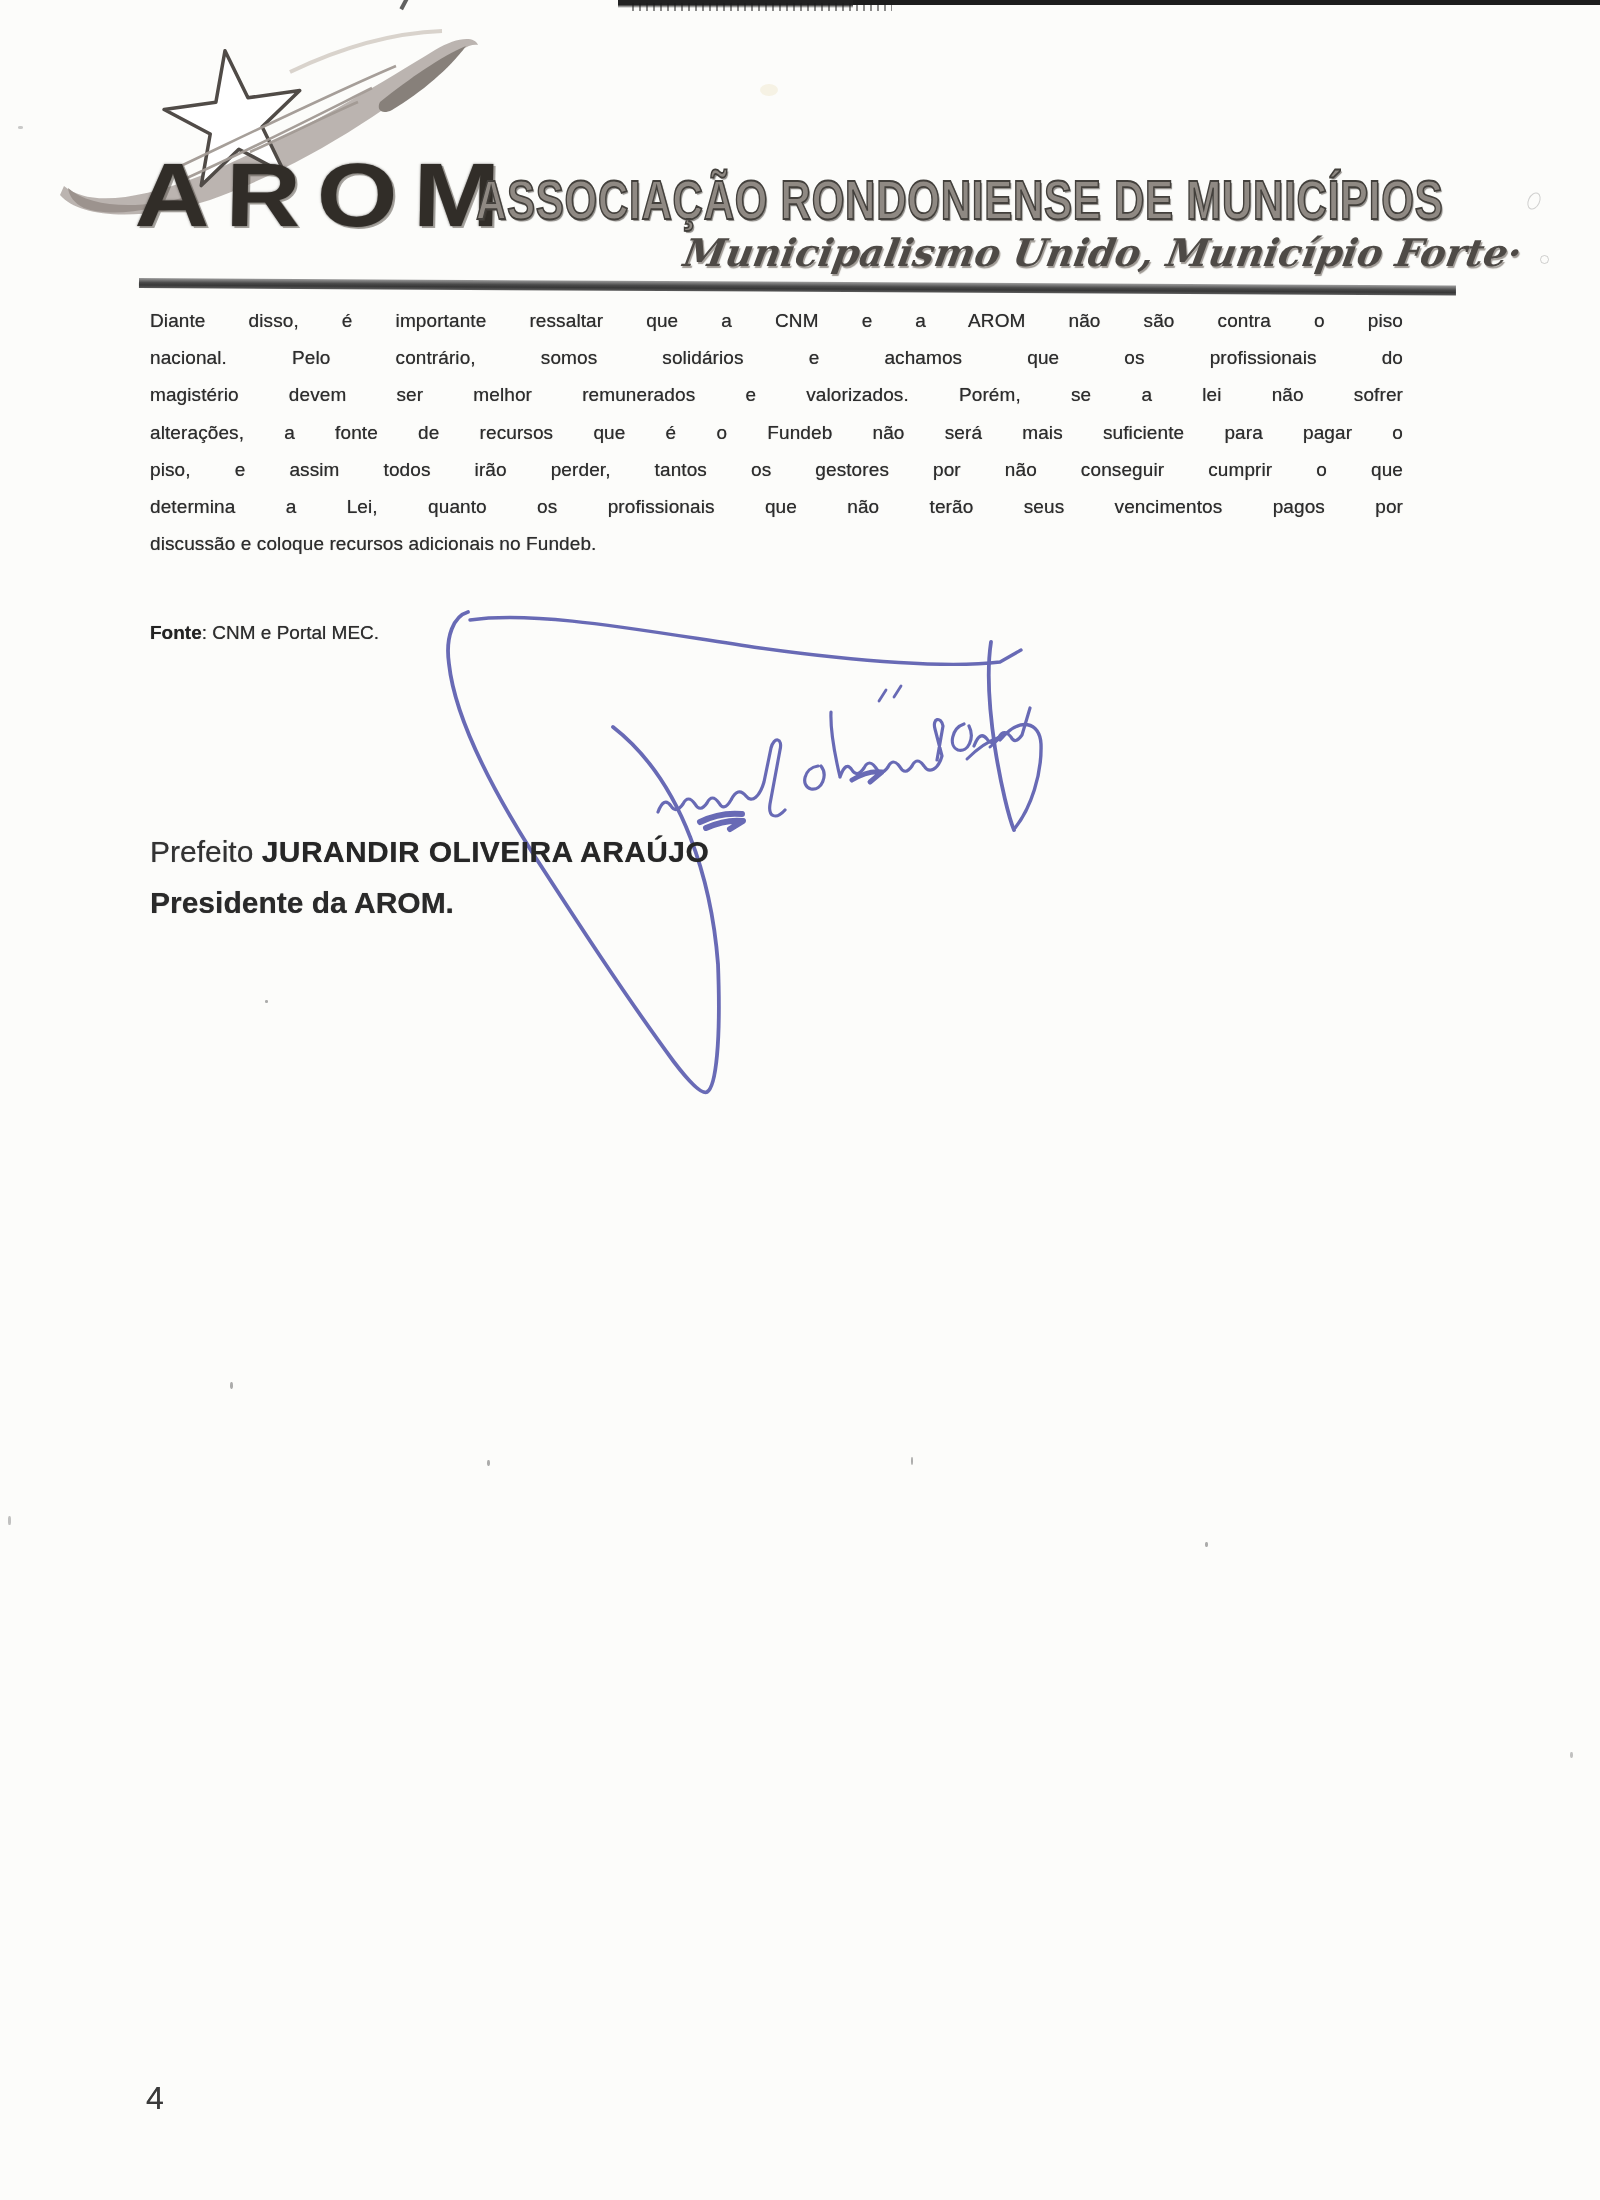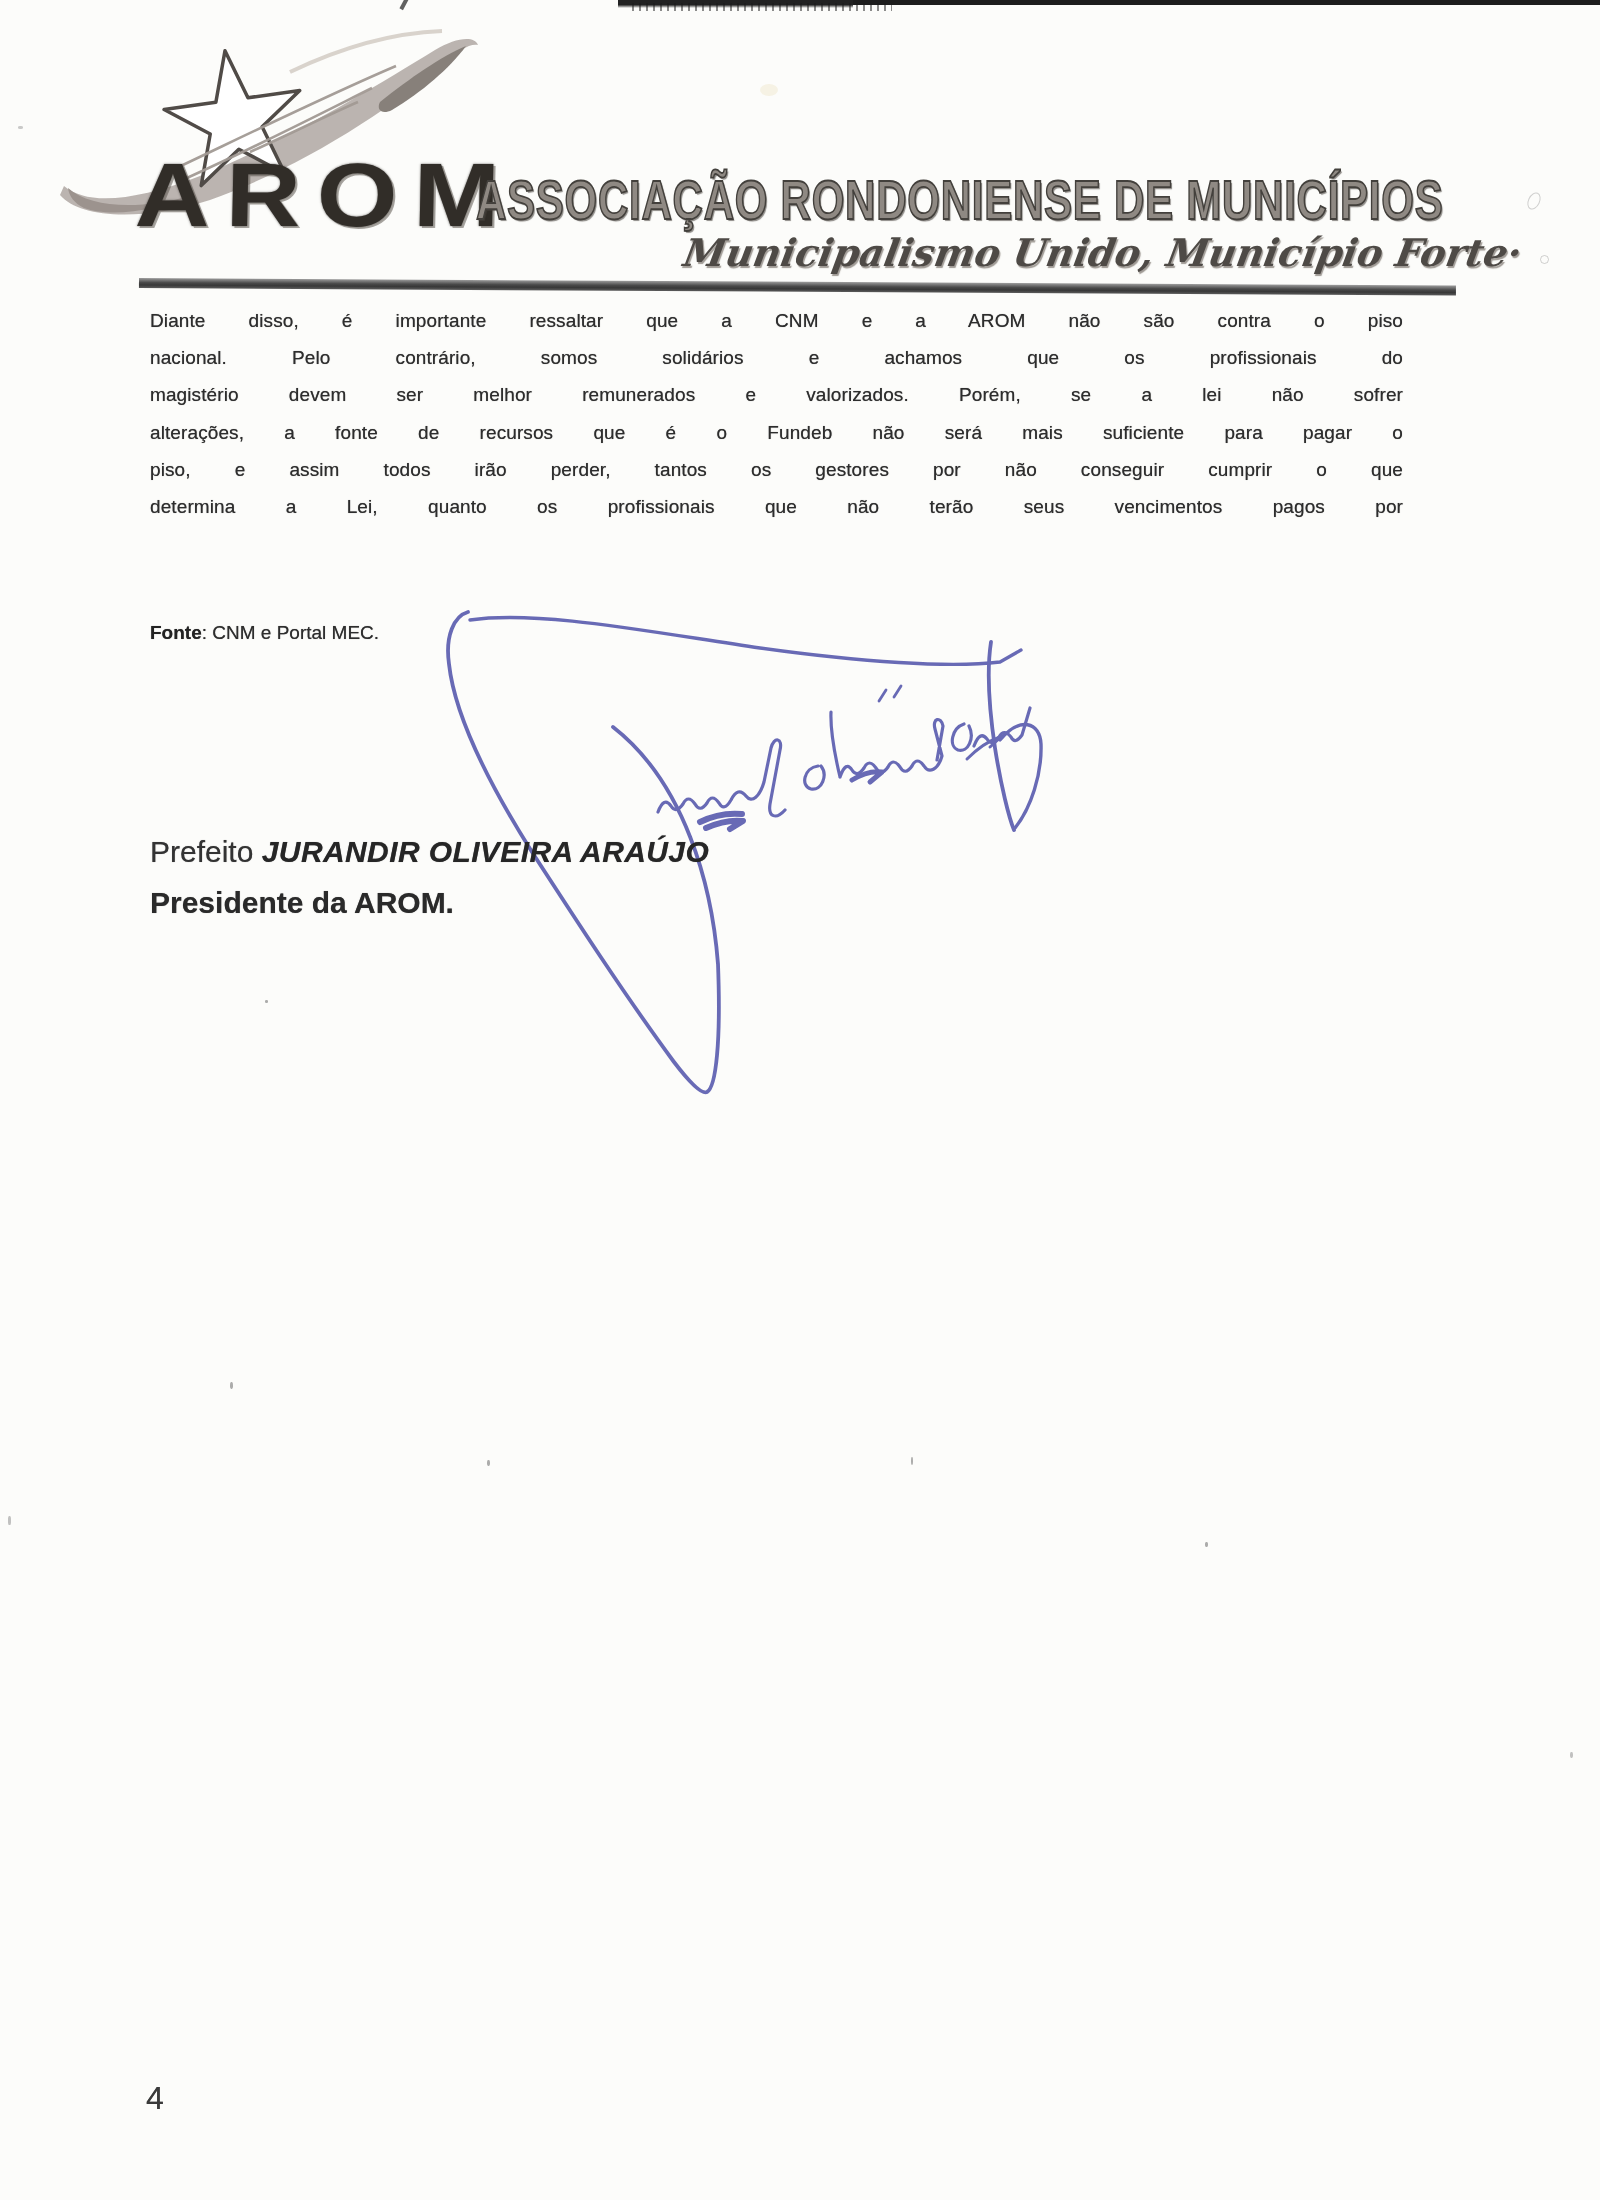--- a/index.html
+++ b/index.html
@@ -49,21 +49,21 @@
   .bodytext{left:150px;top:302px;width:1253px;font-size:19px;line-height:37.2px;
     color:#2d2d2d;text-shadow:0 0 .7px rgba(45,45,45,.75);letter-spacing:.1px;}
   .jline{text-align:justify;text-align-last:justify;height:37.2px;overflow:visible;}
   .jline.last{text-align-last:left;}
   .fonte{left:150px;top:614px;font-size:19px;line-height:37px;color:#2d2d2d;
     text-shadow:0 0 .7px rgba(45,45,45,.75);}
   .fonte b{color:#222;}
   
   .signer-line{left:150px;top:833px;font-size:30px;line-height:38px;color:#333;
     text-shadow:0 0 .7px rgba(45,45,45,.7);white-space:nowrap;}
-  .signer-line b{color:#262626;letter-spacing:.4px;font-style:italic;}
+  .signer-line b{color:#262626;letter-spacing:.4px;}
   .signer-title{left:150px;top:884px;font-size:30px;line-height:38px;font-weight:bold;color:#2a2a2a;
     text-shadow:0 0 .7px rgba(45,45,45,.7);white-space:nowrap;}
   
   .sig-svg{left:390px;top:598px;width:720px;height:520px;pointer-events:none;}
   
   .page-num{left:146px;top:2078px;font-size:32px;line-height:40px;color:#3a3a3a;
     text-shadow:0 0 .6px rgba(50,50,50,.7);}
 </style>
 </head>
 <body>
@@ -114,20 +114,21 @@
     <div class="abs rule"></div>
   </div>
 
   <div class="abs bodytext">
     <div class="jline">Diante disso, é importante ressaltar que a CNM e a AROM não são contra o piso</div>
     <div class="jline">nacional. Pelo contrário, somos solidários e achamos que os profissionais do</div>
     <div class="jline">magistério devem ser melhor remunerados e valorizados. Porém, se a lei não sofrer</div>
     <div class="jline">alterações, a fonte de recursos que é o Fundeb não será mais suficiente para pagar o</div>
     <div class="jline">piso, e assim todos irão perder, tantos os gestores por não conseguir cumprir o que</div>
     <div class="jline">determina a Lei, quanto os profissionais que não terão seus vencimentos pagos por</div>
+    <div class="jline last">discussão e coloque recursos adicionais no Fundeb.</div>
   </div>
 
   <div class="abs fonte">
     <b>Fonte</b><span>: CNM e Portal MEC.</span>
   </div>
 
   <svg class="abs sig-svg" viewBox="0 0 720 520">
     <g fill="none" stroke-linecap="round" stroke-linejoin="round" opacity="0.95" stroke="#6163b2">
 
       <path d="M78 14 C 64 18, 55 38, 59 66 C 64 112, 94 178, 142 254 C 186 322, 234 396, 284 464 C 297 481, 311 497, 317 494 C 326 489, 331 444, 328 366 C 322 288, 295 185, 223 129" stroke-width="3.8"></path>

